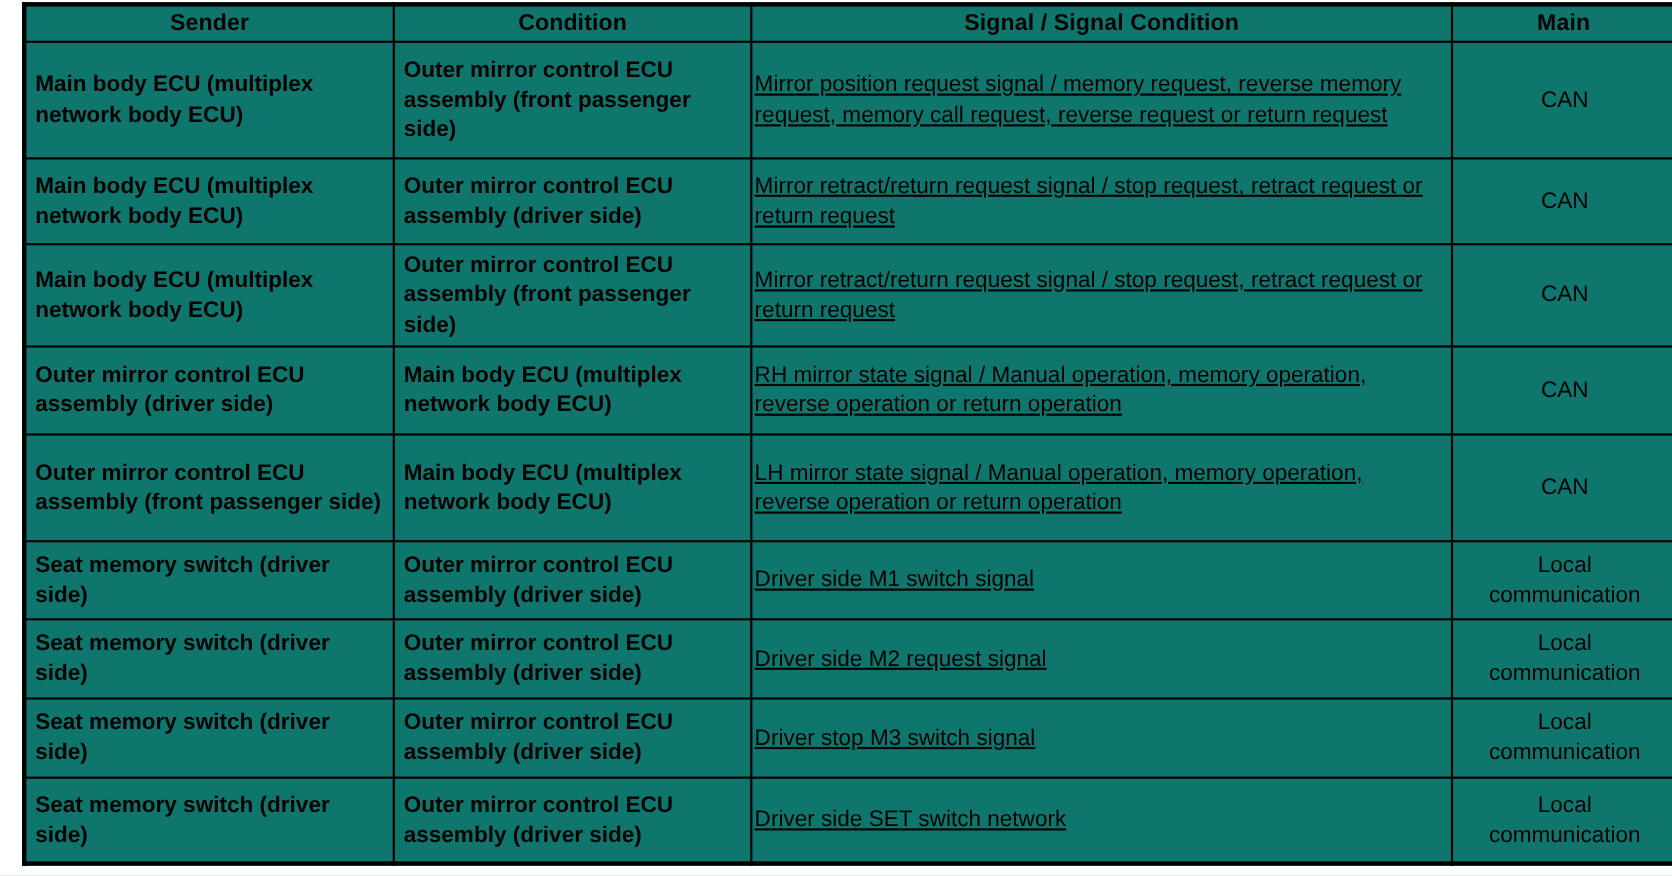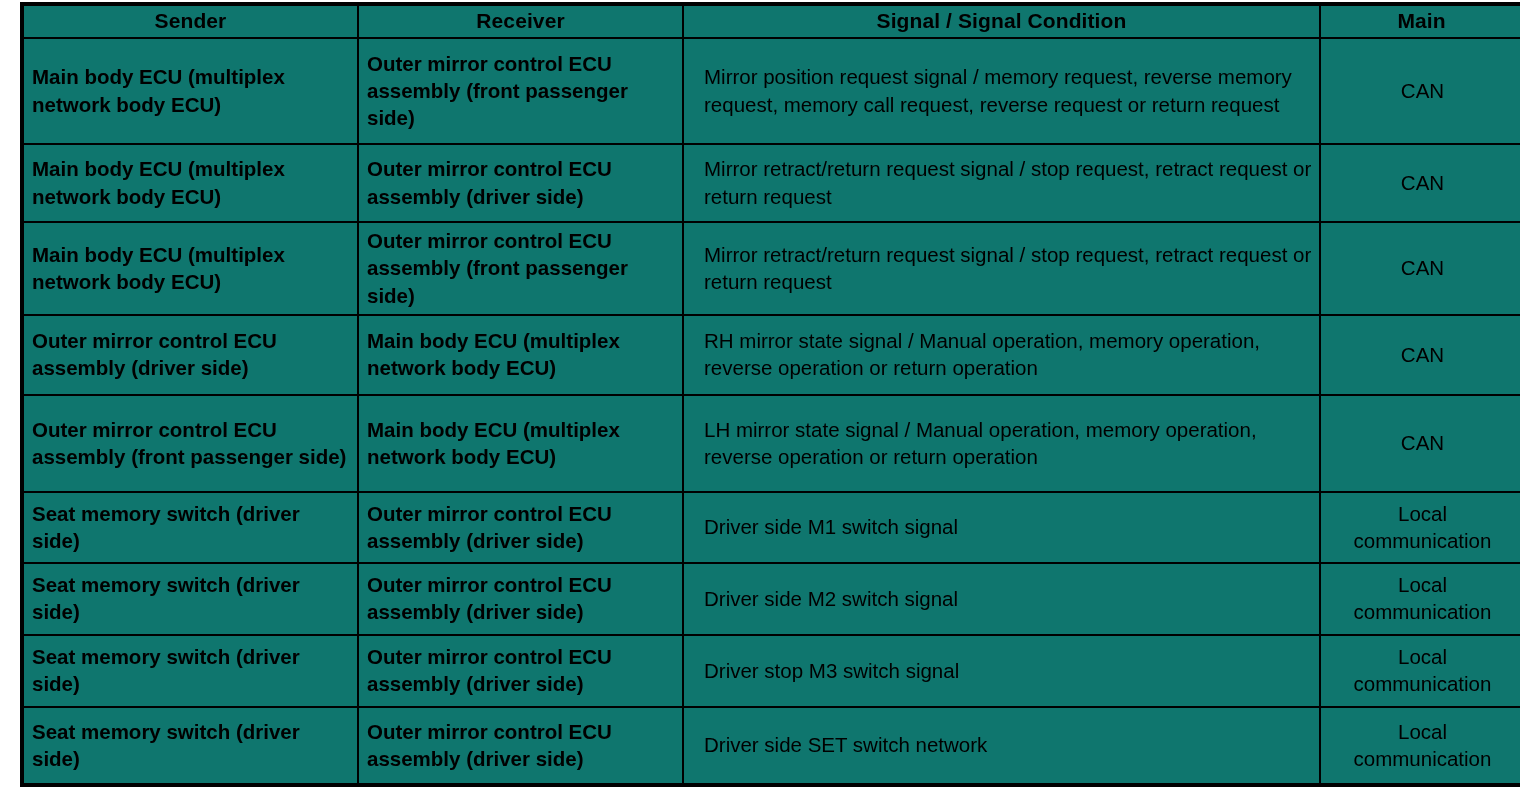--- a/index.html
+++ b/index.html
@@ -67,21 +67,22 @@
     font-weight: normal;
   }
 
   tbody td.cell-sender,
   tbody td.cell-receiver {
     padding-left: 8px;
     font-weight: bold;
   }
 
   tbody td.cell-signal {
-    padding-left: 20px;
+    padding-left: 2px;
+    text-decoration: underline;
   }
 
   tbody td.cell-line {
     padding-left: 9px;
     text-align: center;
   }
 
   .row-h1 { height: 106px; }
   .row-h2 { height: 78px; }
   .row-h3 { height: 92px; }
@@ -102,21 +103,21 @@
   <table class="signal-table">
     <colgroup>
       <col class="c-sender">
       <col class="c-receiver">
       <col class="c-signal">
       <col class="c-line">
     </colgroup>
     <thead>
       <tr>
         <th>Sender</th>
-        <th>Receiver</th>
+        <th>Condition</th>
         <th>Signal / Signal Condition</th>
         <th>Main</th>
       </tr>
     </thead>
     <tbody>
 
       <tr class="row-h1">
         <td class="cell-sender">
             <span class="cell-text">Main body ECU (multiplex network body ECU)</span>
           </td>
@@ -207,21 +208,21 @@
       </tr>
 
       <tr class="row-h7">
         <td class="cell-sender">
             <span class="cell-text">Seat memory switch (driver side)</span>
           </td>
         <td class="cell-receiver">
             <span class="cell-text">Outer mirror control ECU assembly (driver side)</span>
           </td>
         <td class="cell-signal">
-            <span class="cell-text">Driver side M2 switch signal</span>
+            <span class="cell-text">Driver side M2 request signal</span>
           </td>
         <td class="cell-line">
             <span class="cell-text">Local communication</span>
           </td>
       </tr>
 
       <tr class="row-h8">
         <td class="cell-sender">
             <span class="cell-text">Seat memory switch (driver side)</span>
           </td>

